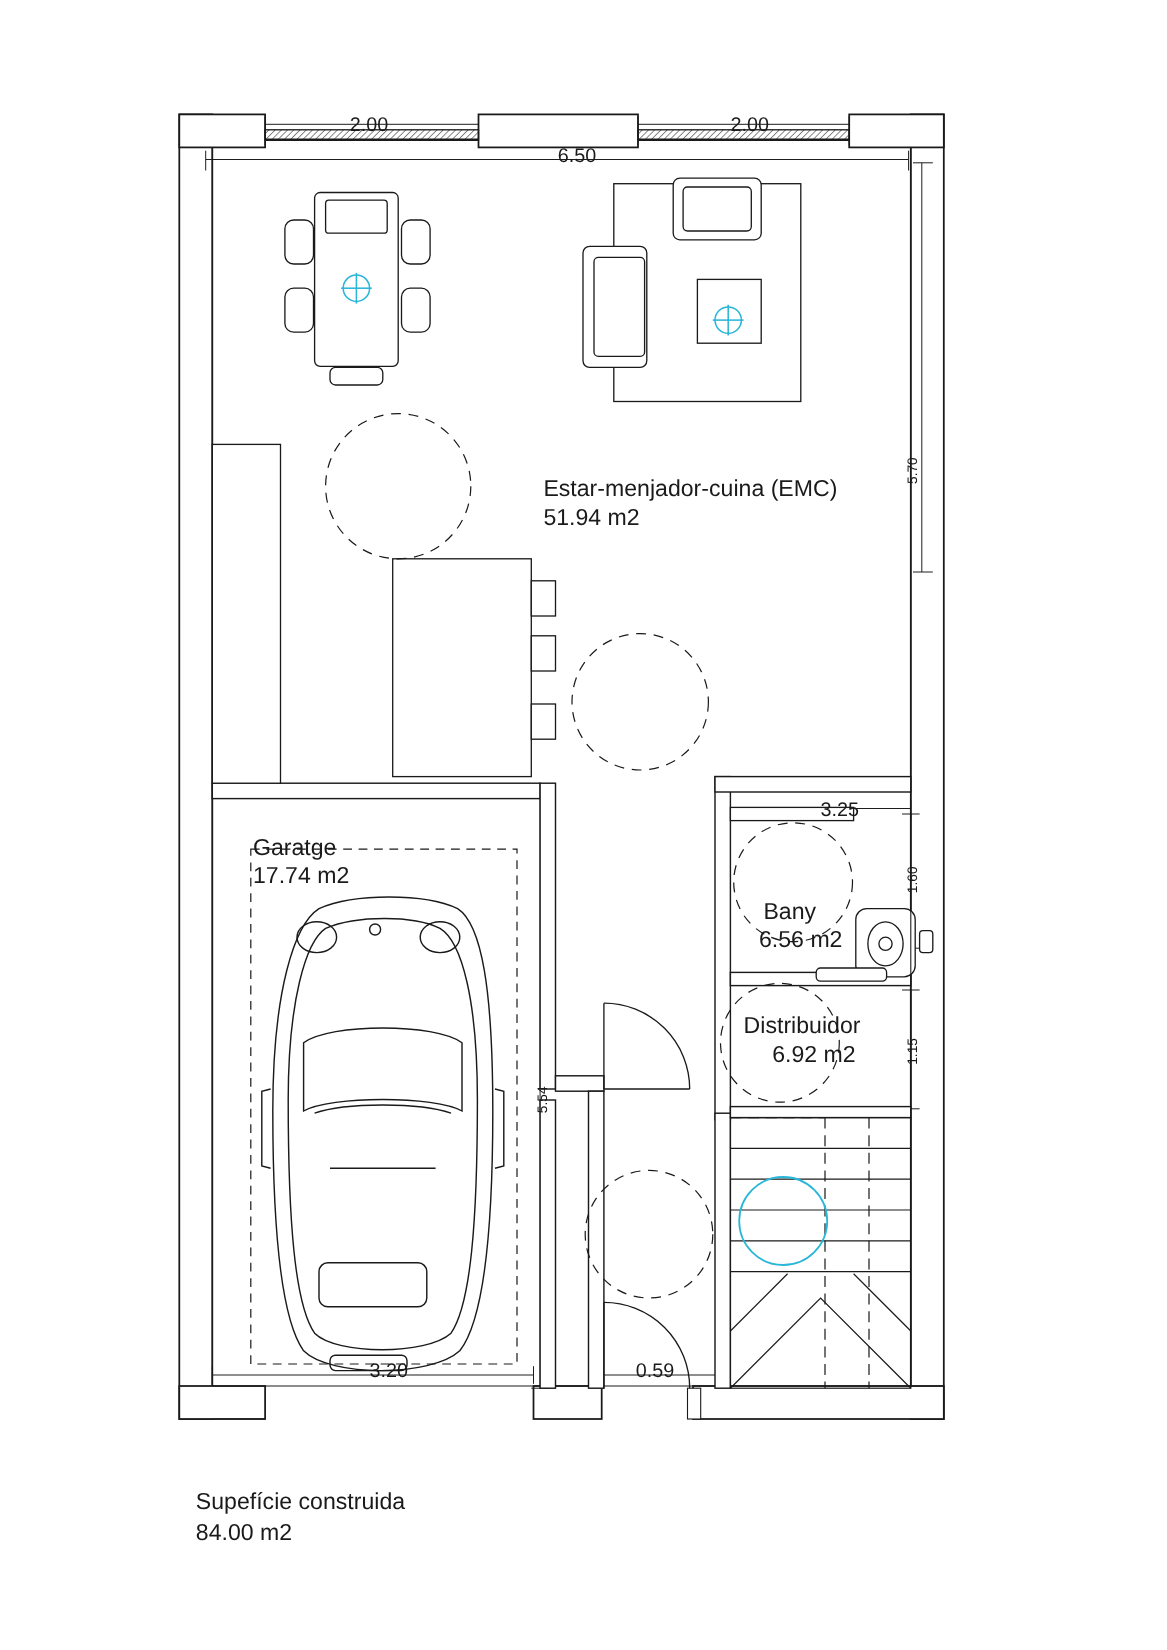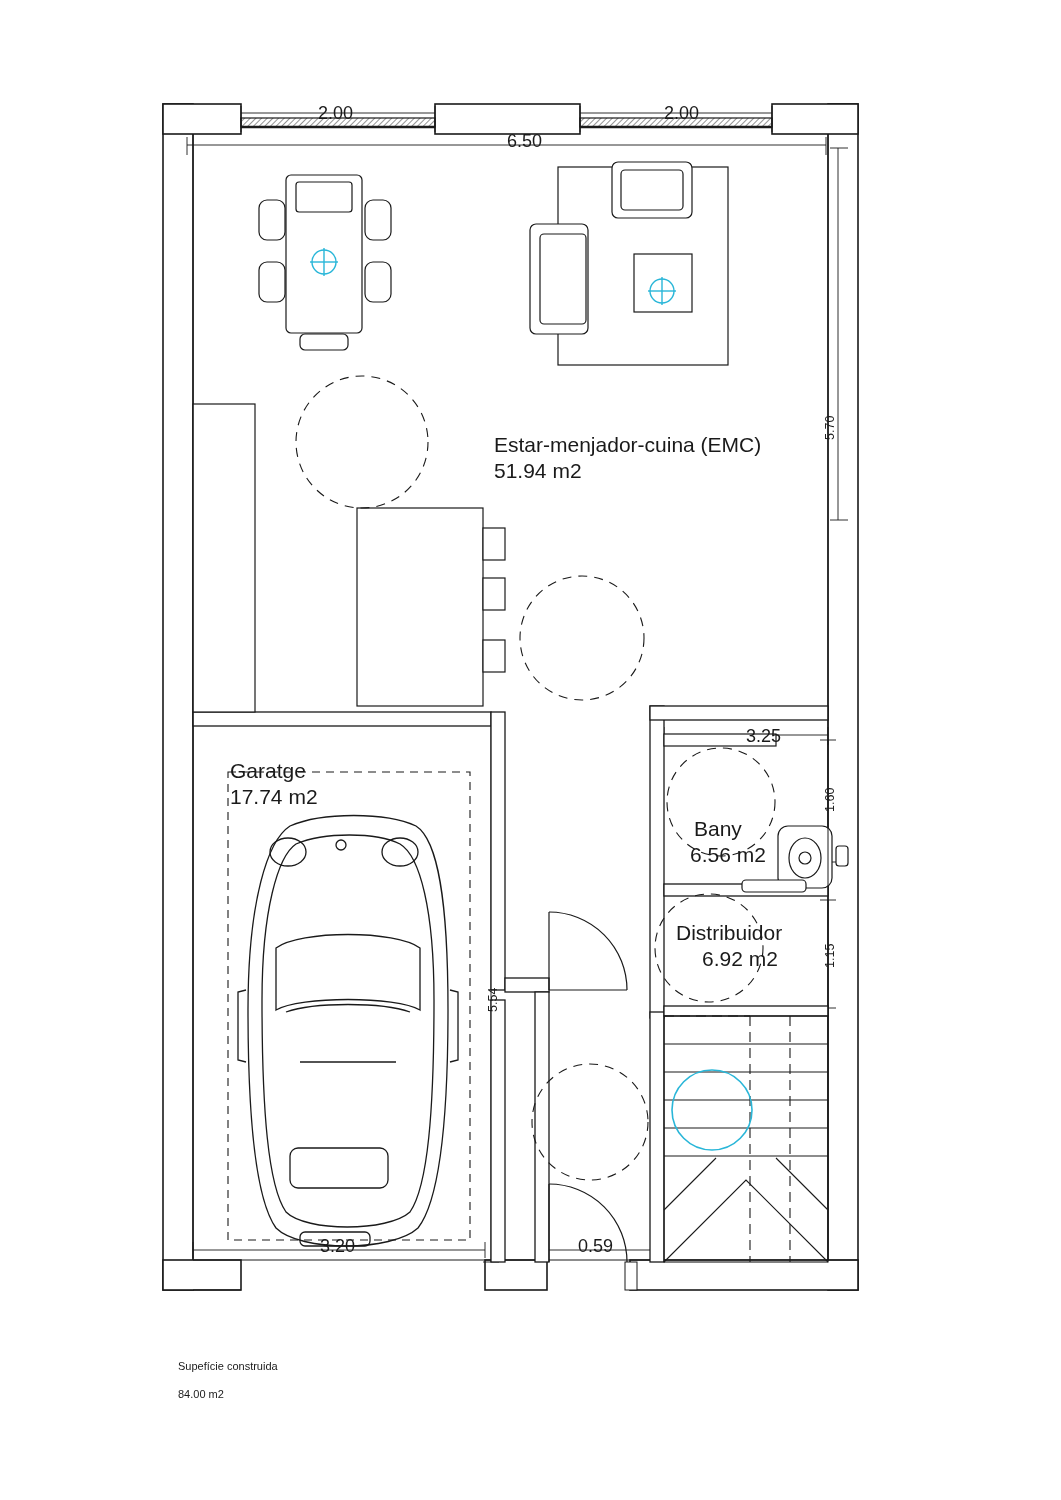--- a/index.html
+++ b/index.html
@@ -32,21 +32,21 @@
     line-height: 26px;
   }
   .dim-label {
     font-size: 18px;
   }
   .dim-vert {
     font-size: 12.5px;
     transform-origin: left top;
   }
   .footer-label {
-    font-size: 11px;
+    font-size: 21px;
     line-height: 28px;
   }
 </style>
 </head>
 <body>
 
 <svg id="plan" viewBox="0 0 1061 1500" xmlns="http://www.w3.org/2000/svg">
   <defs>
     <pattern id="wallHatch" width="6" height="6" patternUnits="userSpaceOnUse" patternTransform="rotate(45)">
       <line x1="0" y1="0" x2="0" y2="6" stroke="#9a9a9a" stroke-width="1"></line>
@@ -261,21 +261,21 @@
 
 <div class="label room-label" style="left:676px; top:920px;">
   <div>Distribuidor</div>
   <div style="margin-left:26px;">6.92 m2</div>
 </div>
 
 <div class="label dim-label" style="left:318px; top:103px;">2.00</div>
 <div class="label dim-label" style="left:664px; top:103px;">2.00</div>
 <div class="label dim-label" style="left:507px; top:131px;text-align:center;">6.50</div>
 <div class="label dim-label" style="left:746px; top:726px;">3.25</div>
-<div class="label dim-label" style="left:320px; top:1236px;">3.20</div>
+<div class="label dim-label" style="left:336px; top:1236px;">3.20</div>
 <div class="label dim-label" style="left:578px; top:1236px;">0.59</div>
 
 <div class="label dim-vert" style="left:823px; top:440px; transform:rotate(-90deg);">5.70</div>
 <div class="label dim-vert" style="left:823px; top:812px; transform:rotate(-90deg);">1.60</div>
 <div class="label dim-vert" style="left:823px; top:968px; transform:rotate(-90deg);">1.15</div>
 <div class="label dim-vert" style="left:486px; top:1012px; transform:rotate(-90deg);">5.54</div>
 
 <div class="label footer-label" style="left:178px; top:1352px;">
   <div>Supefície construida</div>
   <div>84.00 m2</div>

